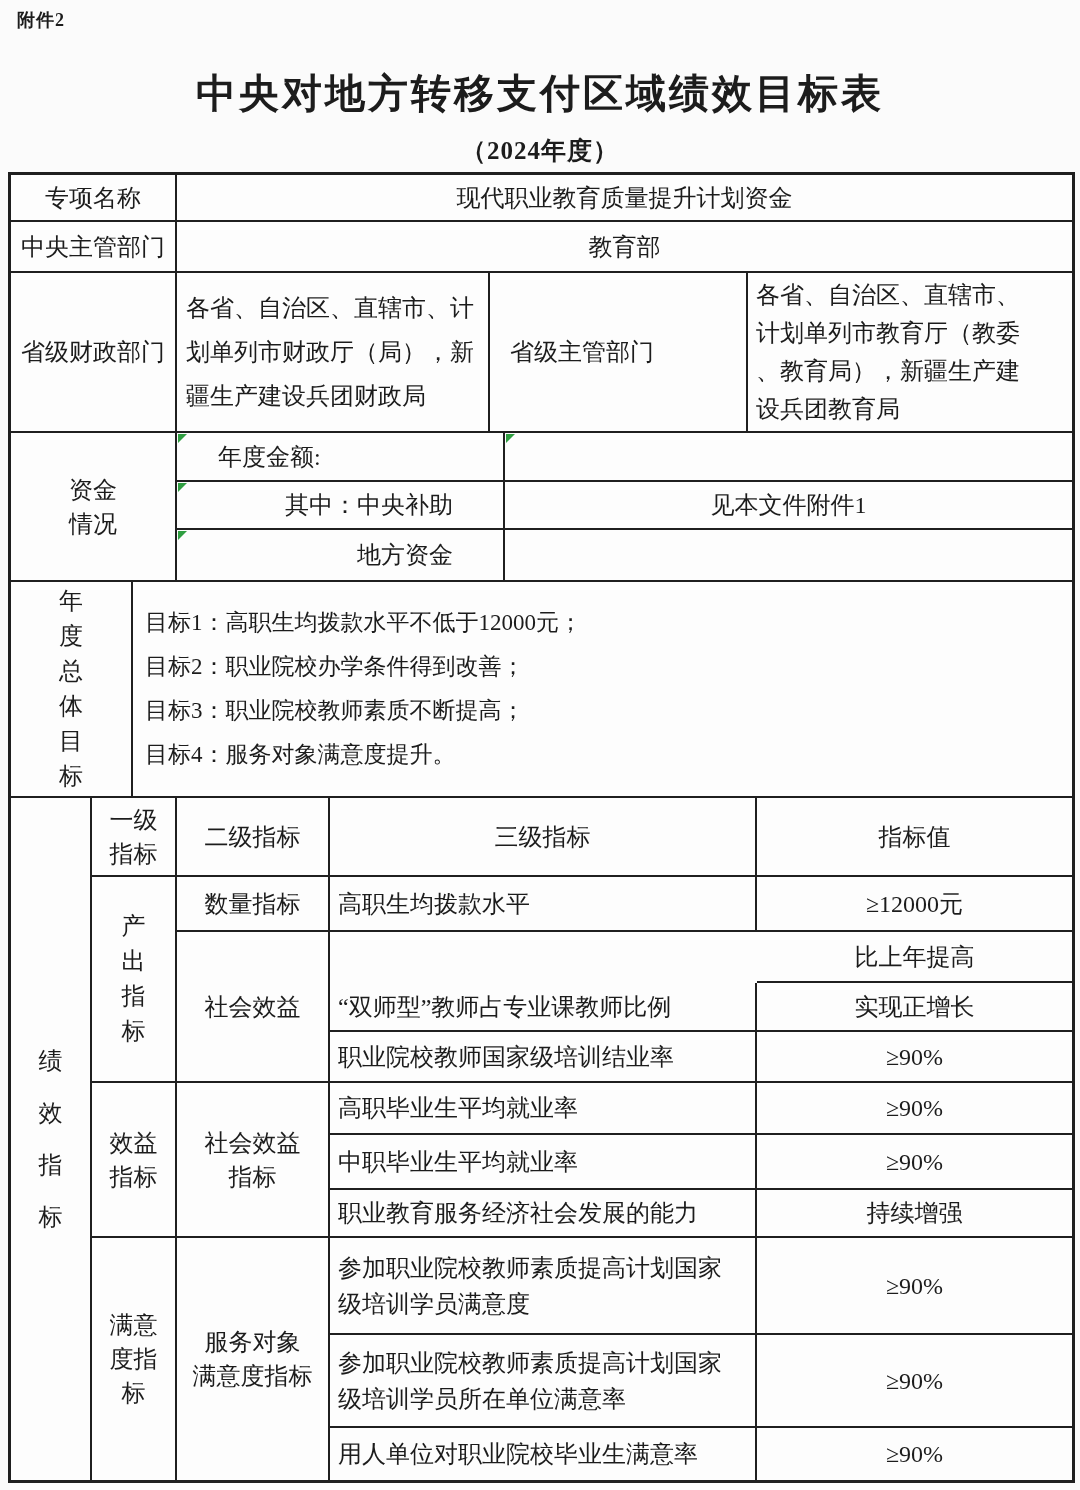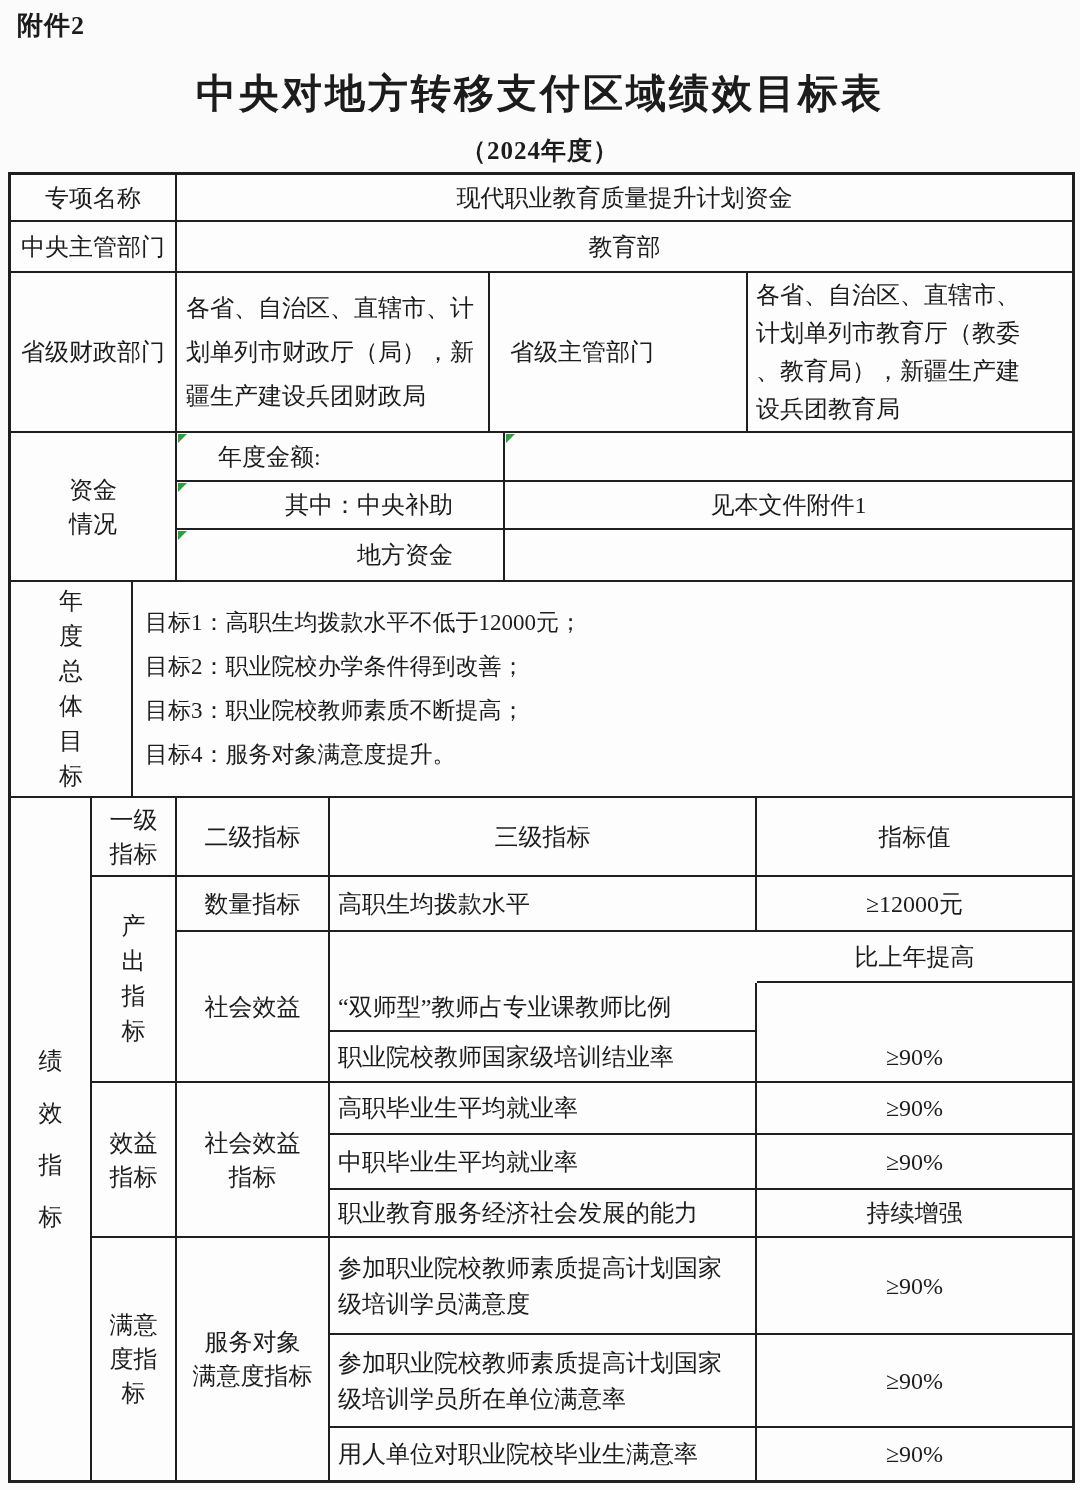--- a/index.html
+++ b/index.html
@@ -1,21 +1,21 @@
 <!DOCTYPE html>
 <html><head>
 <meta charset="utf-8">
 <style>
   :root{ --ln:#1f1f1f; --txt:#1c1c1c; }
   html,body{margin:0;padding:0;}
   body{
     width:1080px;height:1490px;background:#fbfbfb;position:relative;overflow:hidden;
     font-family:"Liberation Serif","DejaVu Serif",serif;color:var(--txt);
   }
-  .attach{position:absolute;left:17px;top:8px;font-size:26px;font-weight:bold;letter-spacing:1px;}
+  .attach{position:absolute;left:17px;top:8px;font-size:18px;font-weight:bold;letter-spacing:1px;}
   .title{position:absolute;left:0;top:66px;width:100%;text-align:center;font-size:40px;font-weight:bold;letter-spacing:3px;}
   .subtitle{position:absolute;left:0;top:134px;width:100%;text-align:center;font-size:25px;font-weight:600;letter-spacing:1px;}
   .sheet{
     position:absolute;left:8px;top:172px;width:1061px;height:1305px;
     border:3px solid var(--ln);background:#fdfdfd;
     display:grid;
     grid-template-columns:81px 41px 44px 153px 160px 15px 243px 9px 315px;
     grid-template-rows:47px 51px 160px 49px 48px 52px 216px 79px 55px 51px 49px 51px 52px 55px 48px 97px 93px 52px;
   }
   .c{
@@ -109,20 +109,21 @@
 标</div>
   <div class="c no-b stack2" style="grid-area:16/4/19/5">服务对象
 满意度指标</div>
 
   <div class="c lvl3" style="grid-area:9/5/10/9">高职生均拨款水平</div>
   <div class="c no-r" style="grid-area:9/9/10/10">≥12000元</div>
 
   <div class="c lvl3" style="grid-area:11/5/12/9">“双师型”教师占专业课教师比例</div>
 
   <div class="c no-r" style="grid-area:10/9/11/10">比上年提高</div>
+  <div class="c no-r" style="grid-area:11/9/12/10">实现正增长</div>
 
   <div class="c lvl3" style="grid-area:12/5/13/9">职业院校教师国家级培训结业率</div>
   <div class="c no-r" style="grid-area:12/9/13/10">≥90%</div>
 
   <div class="c lvl3" style="grid-area:13/5/14/9">高职毕业生平均就业率</div>
   <div class="c no-r" style="grid-area:13/9/14/10">≥90%</div>
 
   <div class="c lvl3" style="grid-area:14/5/15/9">中职毕业生平均就业率</div>
   <div class="c no-r" style="grid-area:14/9/15/10">≥90%</div>
 

